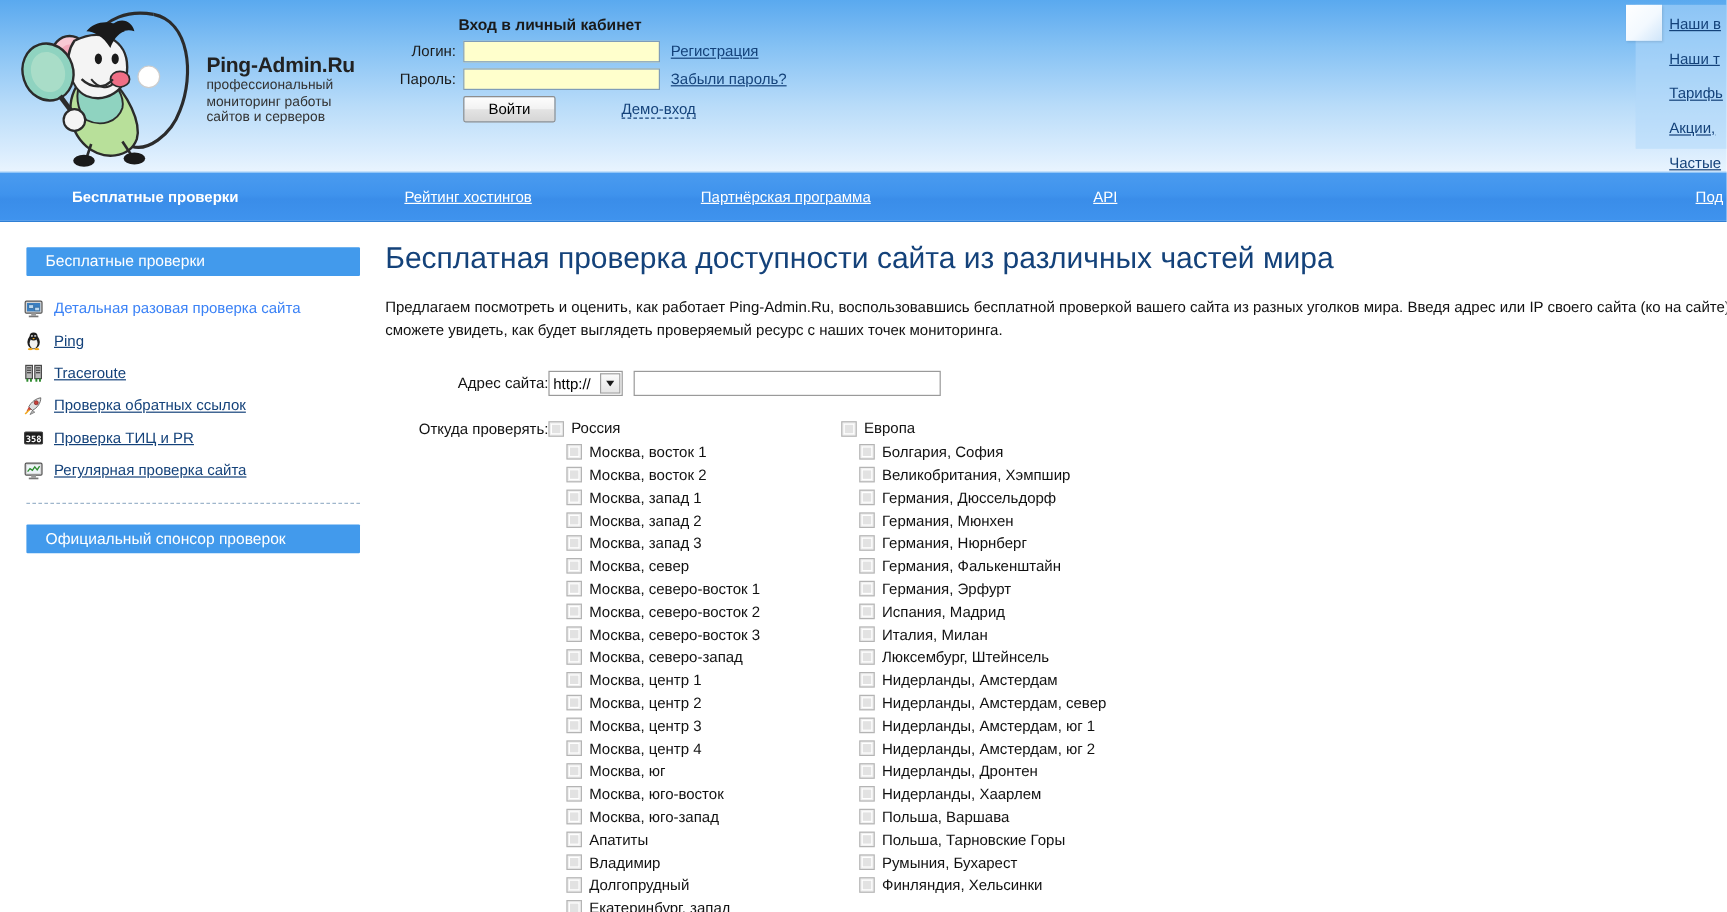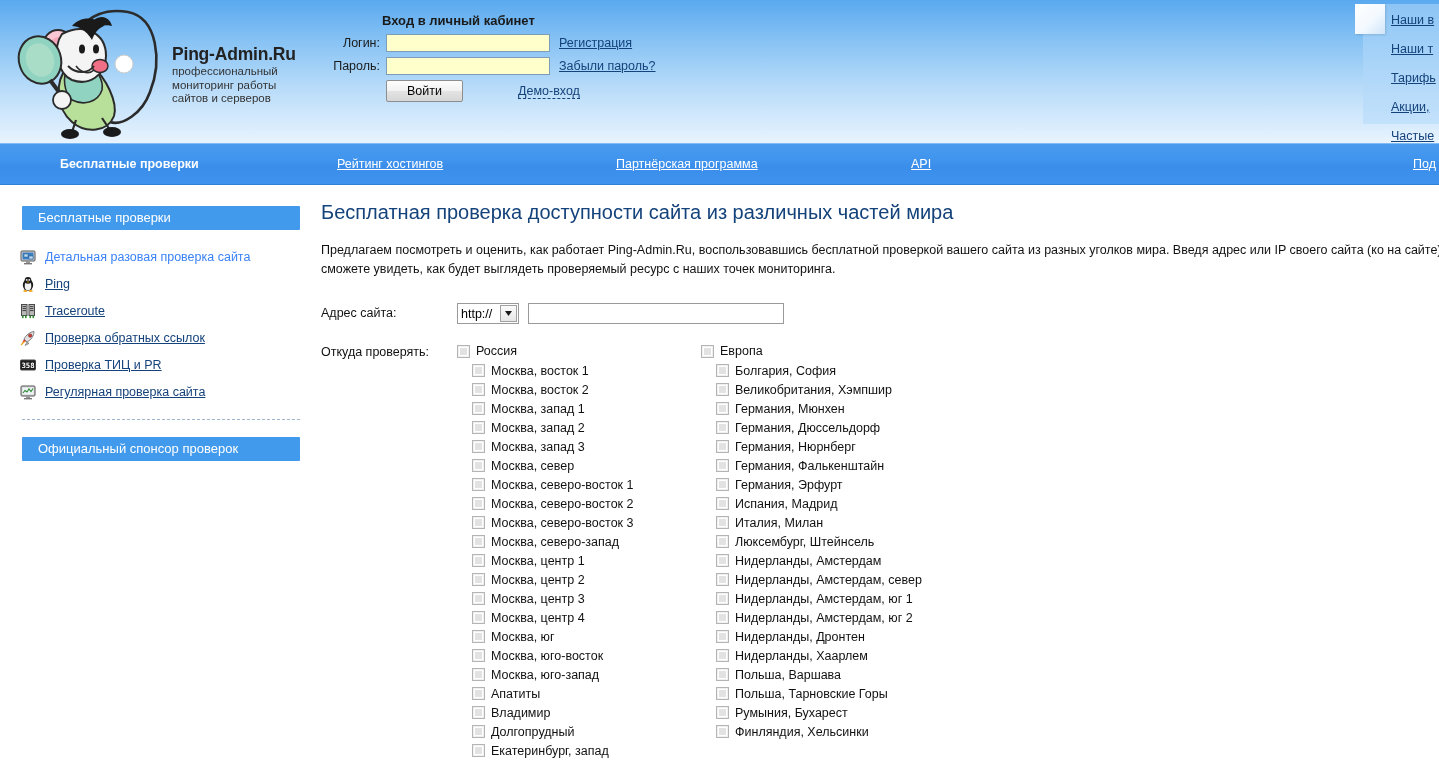--- a/index.html
+++ b/index.html
@@ -256,21 +256,21 @@
   #main {
     position: absolute;
     left: 318px;
     top: 0;
     right: 0;
     height: 576px;
     overflow: hidden;
   }
   #page-title {
     margin: 16px 0 0 3px;
-    font-size: 20px;
+    font-size: 25px;
     color: #14427a;
     font-weight: normal;
     white-space: nowrap;
   }
   #page-desc {
     margin: 17px 0 0 3px;
     font-size: 12.5px;
     color: #111111;
     line-height: 19px;
     width: 1180px;
@@ -278,20 +278,21 @@
 
   
   #check-form { margin-top: 24px; }
   .form-row { display: flex; margin-left: 3px; }
   .form-label {
     width: 136px;
     font-size: 12.5px;
     color: #111111;
     padding-top: 3px;
     box-sizing: border-box;
+    text-align: right;
   }
   #proto-select {
     width: 62px;
     height: 21px;
     font-family: "Liberation Sans", sans-serif;
     font-size: 12.5px;
     border: 1px solid #9a9a9a;
     background: #ffffff;
     box-sizing: border-box;
     padding-left: 3px;
@@ -456,21 +457,21 @@
         <span class="corner-link">Тарифь</span>
         <span class="corner-link">Акции,</span>
         <span class="corner-link">Частые</span>
       </div>
   </div>
 </div>
 
 <div id="navbar">
     <span class="nav-item active" style="left: 60px;">Бесплатные проверки</span>
     <span class="nav-item link" style="left: 337px;">Рейтинг хостингов</span>
-    <span class="nav-item link" style="left: 584px; margin-left: 32px;">Партнёрская программа</span>
+    <span class="nav-item link" style="left: 584px;">Партнёрская программа</span>
     <span class="nav-item link" style="left: 911px;">API</span>
     <span class="nav-item link" style="left: 1126px; margin-top: 44px;">Форум</span>
     <span class="nav-item link" style="left: 1413px;">Под</span>
   </div>
 
 <div id="content">
 
   <div id="sidebar">
     <div class="side-header" id="side-header-1">Бесплатные проверки</div>
     <ul id="side-list">
@@ -669,25 +670,25 @@
               <div class="chk-row">
                 <span class="cb"></span>
                 <span class="chk-label">Болгария, София</span>
               </div>
               <div class="chk-row">
                 <span class="cb"></span>
                 <span class="chk-label">Великобритания, Хэмпшир</span>
               </div>
               <div class="chk-row">
                 <span class="cb"></span>
+                <span class="chk-label">Германия, Дюссельдорф</span>
+              </div>
+              <div class="chk-row">
+                <span class="cb"></span>
                 <span class="chk-label">Германия, Мюнхен</span>
-              </div>
-              <div class="chk-row">
-                <span class="cb"></span>
-                <span class="chk-label">Германия, Дюссельдорф</span>
               </div>
               <div class="chk-row">
                 <span class="cb"></span>
                 <span class="chk-label">Германия, Нюрнберг</span>
               </div>
               <div class="chk-row">
                 <span class="cb"></span>
                 <span class="chk-label">Германия, Фалькенштайн</span>
               </div>
               <div class="chk-row">

